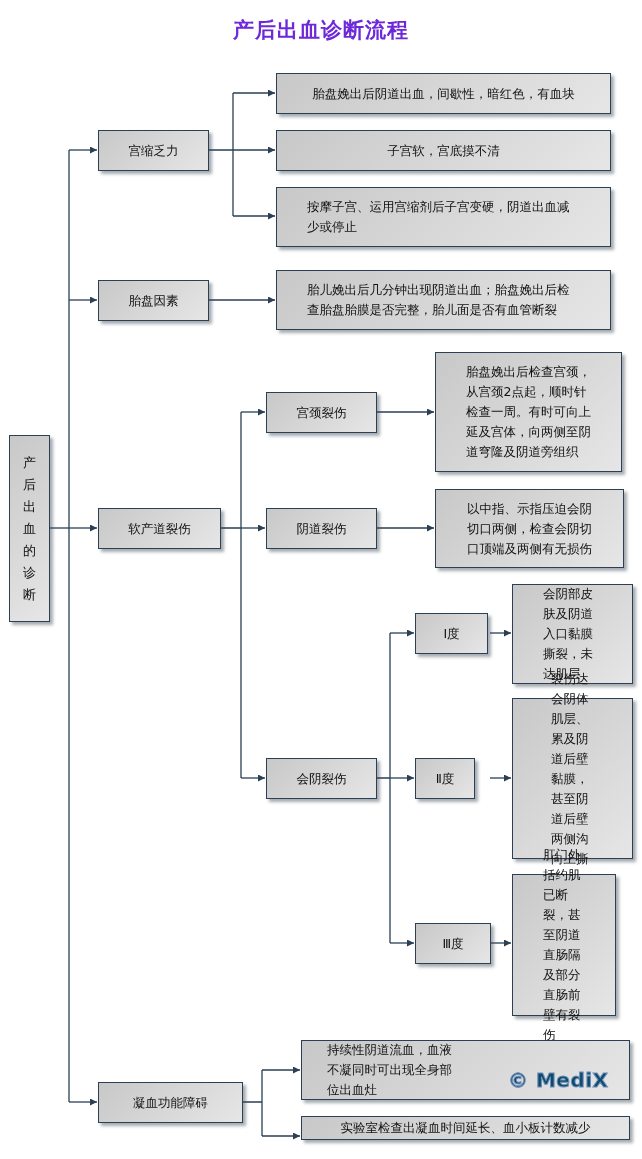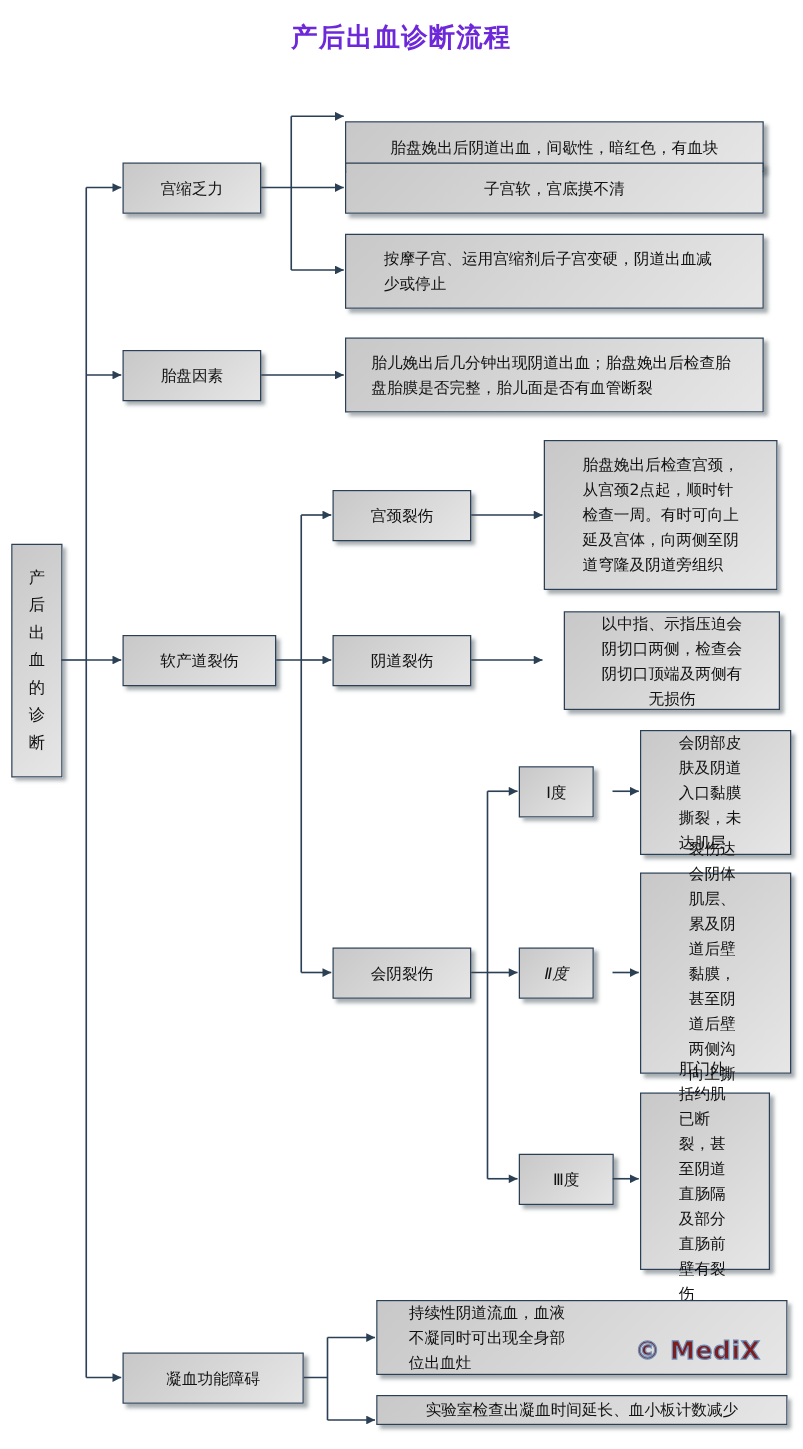--- a/index.html
+++ b/index.html
@@ -13,21 +13,21 @@
          box-shadow: 3px 3px 3px rgba(60,70,80,0.45);
          display: flex; align-items: center; justify-content: center;
          font-size: 12.5px; line-height: 20px; color: #111; }
   .box .t { display: block; }
   .box.left-text { justify-content: flex-start; }
   .box.left-text .t { text-align: left; }
   .box.center .t { text-align: center; }
   .vert .t { width: 14px; text-align: center; line-height: 22px; font-size: 13px; }
   svg#wires { position: absolute; left: 0; top: 0; }
   #watermark { position: absolute; left: 508px; top: 1068px; font-family: "DejaVu Sans", sans-serif;
-               font-weight: bold; font-size: 20px; color: #7f1d1d;
+               font-weight: bold; font-size: 20px; color: #0c4a6e;
                -webkit-text-stroke: 1px #6f8fb8; letter-spacing: 0.5px; }
 </style>
 </head>
 <body>
 
 <div id="title">产后出血诊断流程</div>
 
 <svg id="wires" width="642" height="1159">
   <defs>
     <marker id="arr" viewBox="0 0 10 10" refX="10" refY="5" markerWidth="9" markerHeight="7" orient="auto" markerUnits="userSpaceOnUse">
@@ -71,63 +71,63 @@
   </g>
 </svg>
 
 <div class="box vert" style="left:9px;top:435px;width:41px;height:187px;">
   <span class="t">产后出血的诊断</span>
 </div>
 
 <div class="box center" style="left:98px;top:130px;width:111px;height:41px;">
   <span class="t">宫缩乏力</span>
 </div>
-<div class="box center" style="left:276px;top:73px;width:335px;height:41px;margin-top:24px;">
+<div class="box center" style="left:276px;top:73px;width:335px;height:41px;">
   <span class="t">胎盘娩出后阴道出血，间歇性，暗红色，有血块</span>
 </div>
 <div class="box center" style="left:276px;top:130px;width:335px;height:41px;">
   <span class="t">子宫软，宫底摸不清</span>
 </div>
 <div class="box left-text" style="left:276px;top:187px;width:335px;height:60px;padding:0 30px;">
   <span class="t">按摩子宫、运用宫缩剂后子宫变硬，阴道出血减少或停止</span>
 </div>
 
 <div class="box center" style="left:98px;top:280px;width:111px;height:41px;">
   <span class="t">胎盘因素</span>
 </div>
-<div class="box left-text" style="left:276px;top:270px;width:335px;height:60px;padding:0 20px;justify-content:center;">
+<div class="box left-text" style="left:276px;top:270px;width:335px;height:60px;padding:0 30px;justify-content:center;">
   <span class="t">胎儿娩出后几分钟出现阴道出血；胎盘娩出后检查胎盘胎膜是否完整，胎儿面是否有血管断裂</span>
 </div>
 
 <div class="box center" style="left:98px;top:508px;width:123px;height:41px;">
   <span class="t">软产道裂伤</span>
 </div>
 <div class="box center" style="left:266px;top:392px;width:111px;height:41px;">
   <span class="t">宫颈裂伤</span>
 </div>
 <div class="box left-text" style="left:435px;top:352px;width:187px;height:120px;padding:0 30px;">
   <span class="t">胎盘娩出后检查宫颈，从宫颈2点起，顺时针检查一周。有时可向上延及宫体，向两侧至阴道穹隆及阴道旁组织</span>
 </div>
 <div class="box center" style="left:266px;top:508px;width:111px;height:41px;">
   <span class="t">阴道裂伤</span>
 </div>
-<div class="box center" style="left:435px;top:489px;width:173px;height:79px;padding:0 28px;margin-left:16px;">
+<div class="box center" style="left:435px;top:489px;width:189px;height:79px;padding:0 28px;">
   <span class="t">以中指、示指压迫会阴切口两侧，检查会阴切口顶端及两侧有无损伤</span>
 </div>
 <div class="box center" style="left:266px;top:758px;width:111px;height:41px;">
   <span class="t">会阴裂伤</span>
 </div>
 
-<div class="box center" style="left:415px;top:613px;width:60px;height:41px;">
+<div class="box center" style="left:415px;top:613px;width:73px;height:41px;">
   <span class="t">Ⅰ度</span>
 </div>
 <div class="box left-text" style="left:512px;top:584px;width:121px;height:100px;padding:0 30px;">
   <span class="t">会阴部皮肤及阴道入口黏膜撕裂，未达肌层</span>
 </div>
-<div class="box center" style="left:415px;top:758px;width:60px;height:41px;font-style:italic;">
+<div class="box center" style="left:415px;top:758px;width:60px;height:41px;">
   <span class="t">Ⅱ度</span>
 </div>
 <div class="box left-text" style="left:512px;top:698px;width:121px;height:161px;padding:0 38px;">
   <span class="t">裂伤达会阴体肌层、累及阴道后壁黏膜，甚至阴道后壁两侧沟向上撕裂</span>
 </div>
 <div class="box center" style="left:415px;top:923px;width:76px;height:41px;">
   <span class="t">Ⅲ度</span>
 </div>
 <div class="box left-text" style="left:512px;top:874px;width:104px;height:142px;padding:0 30px;">
   <span class="t">肛门外括约肌已断裂，甚至阴道直肠隔及部分直肠前壁有裂伤</span>

